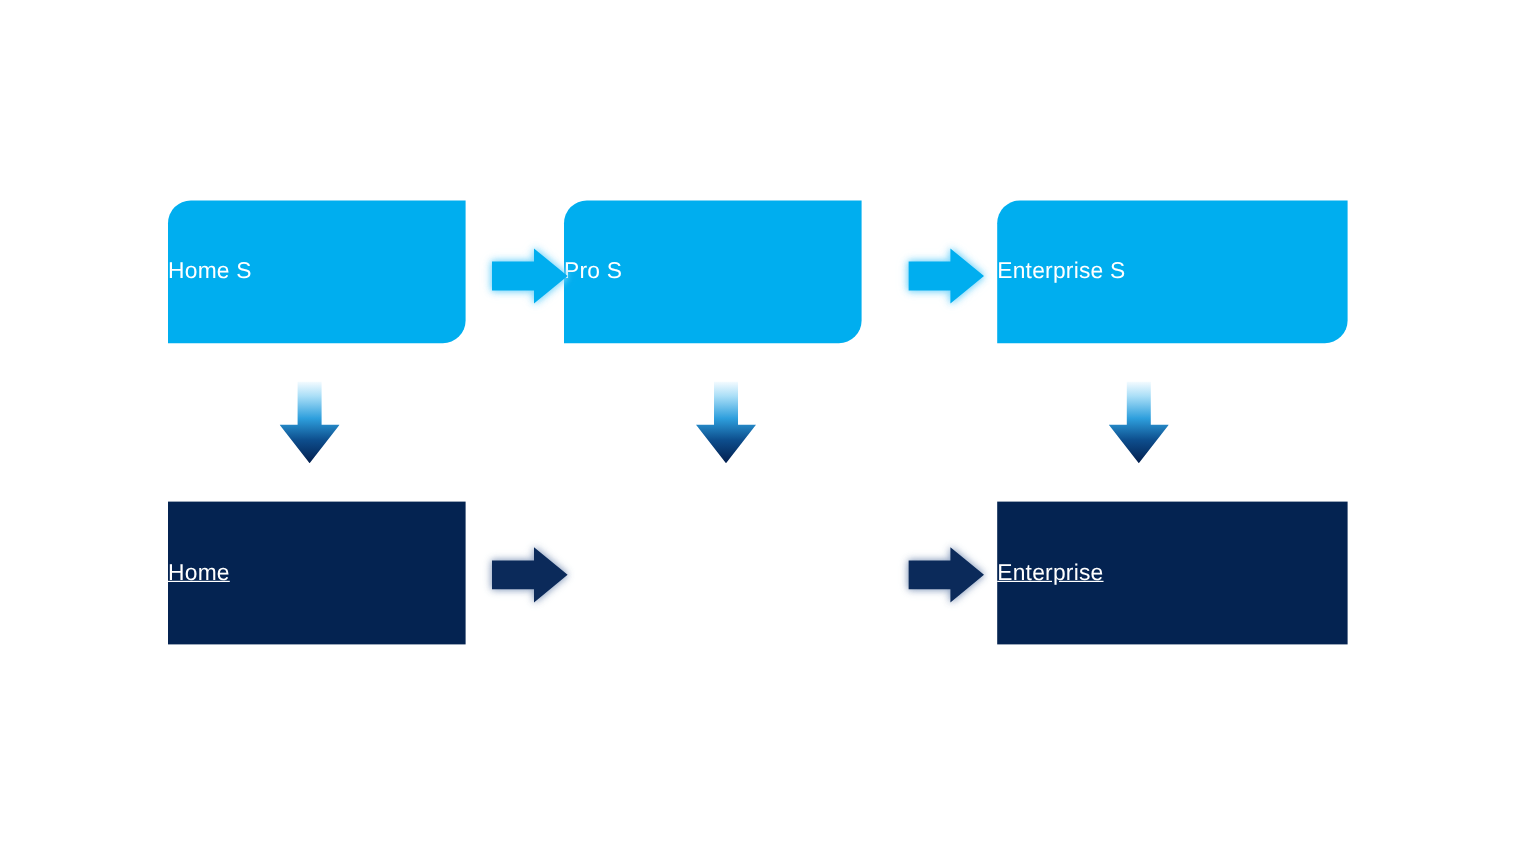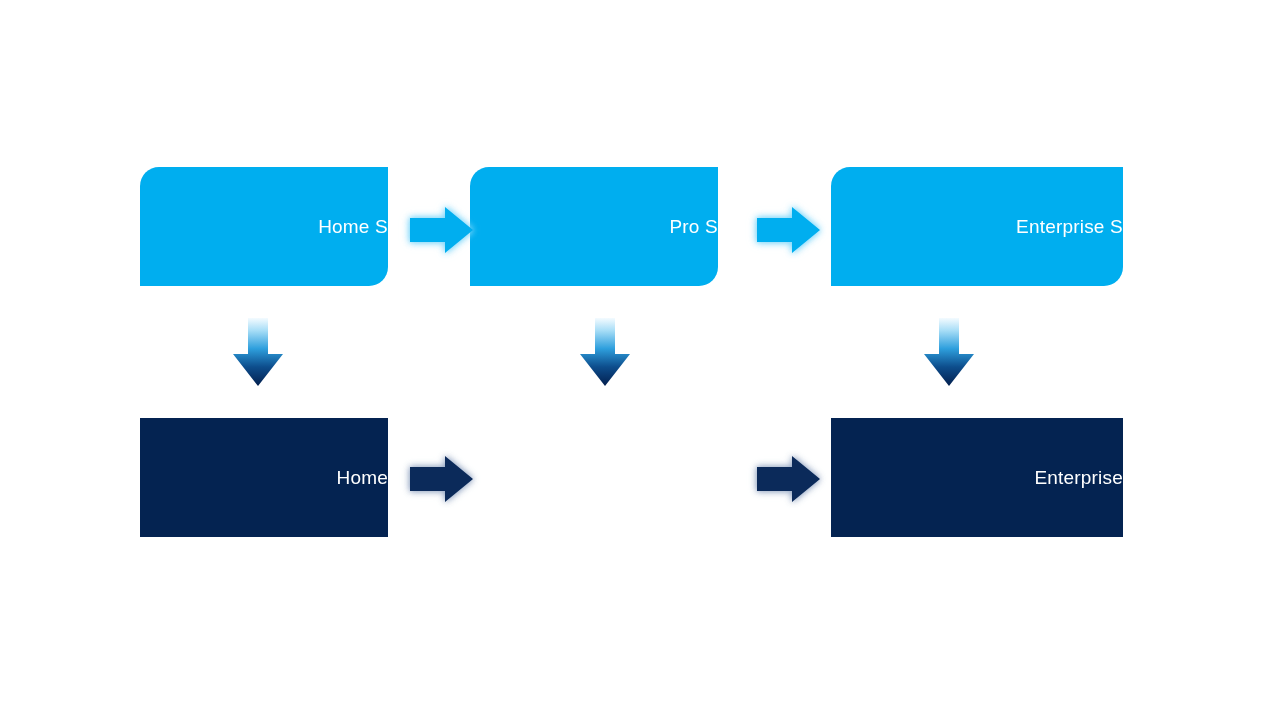--- a/index.html
+++ b/index.html
@@ -16,35 +16,36 @@
     width: 1280px;
     height: 720px;
     background: var(--bg, #ffffff);
   }
   .node {
     position: absolute;
     width: 248px;
     height: 119px;
     display: flex;
     align-items: center;
-    justify-content: flex-end;
+    justify-content: flex-start;
     font-size: 19px;
     letter-spacing: 0.2px;
   }
   .node .label { text-align: center; }
   .node.top-row {
     top: 167px;
     background: var(--top-fill, #00aeef);
     color: var(--top-text, #ffffff);
     border-radius: 19px 0 19px 0;
   }
   .node.bottom-row {
     top: 418px;
     background: var(--bottom-fill, #042351);
     color: var(--bottom-text, #ffffff);
+    text-decoration: underline;
   }
   .col-1 { left: 140px; }
   .col-2 { left: 470px; }
   .col-3 { left: 831px; width: 292px; }
 
   .h-arrow {
     position: absolute;
     width: 64px;
     height: 50px;
   }

